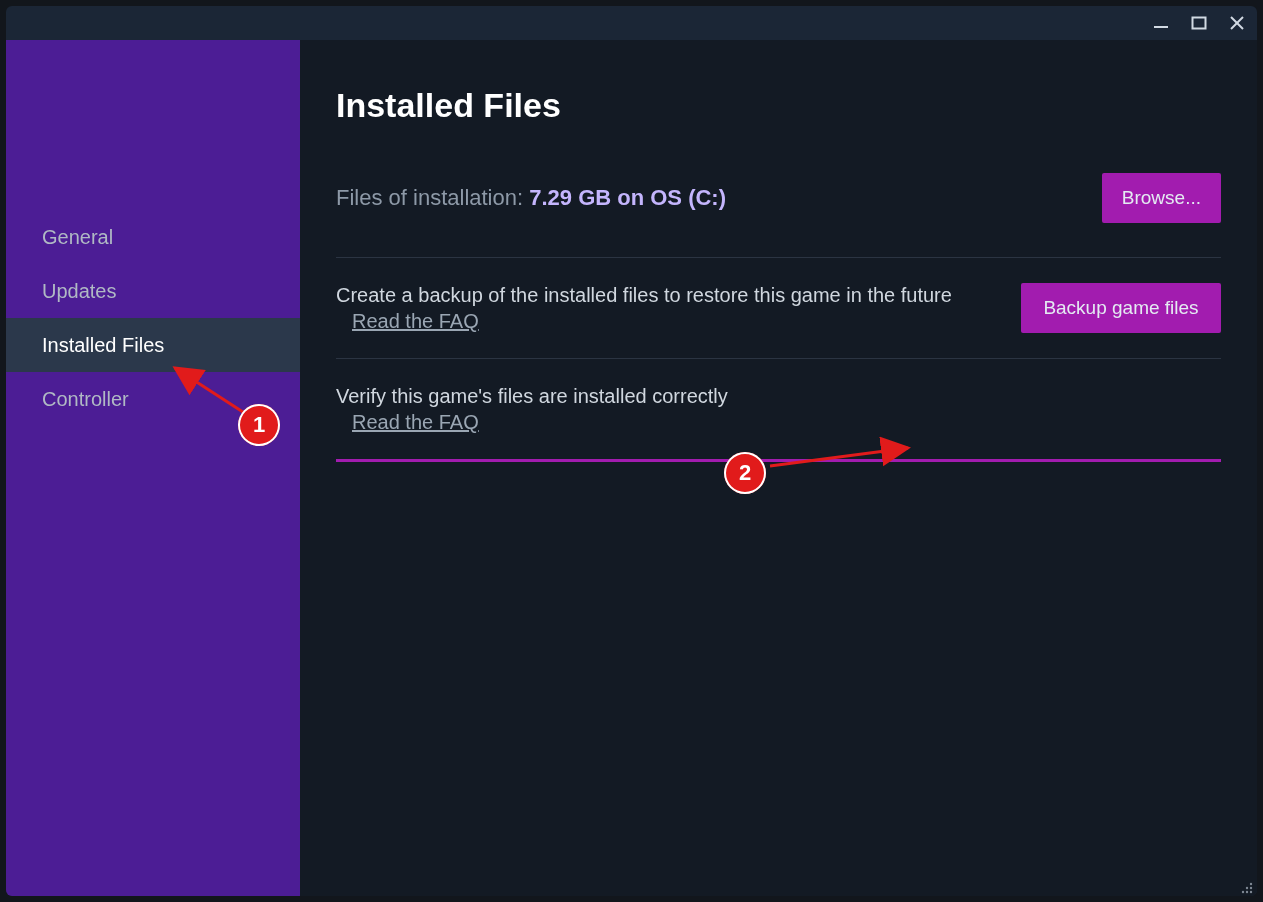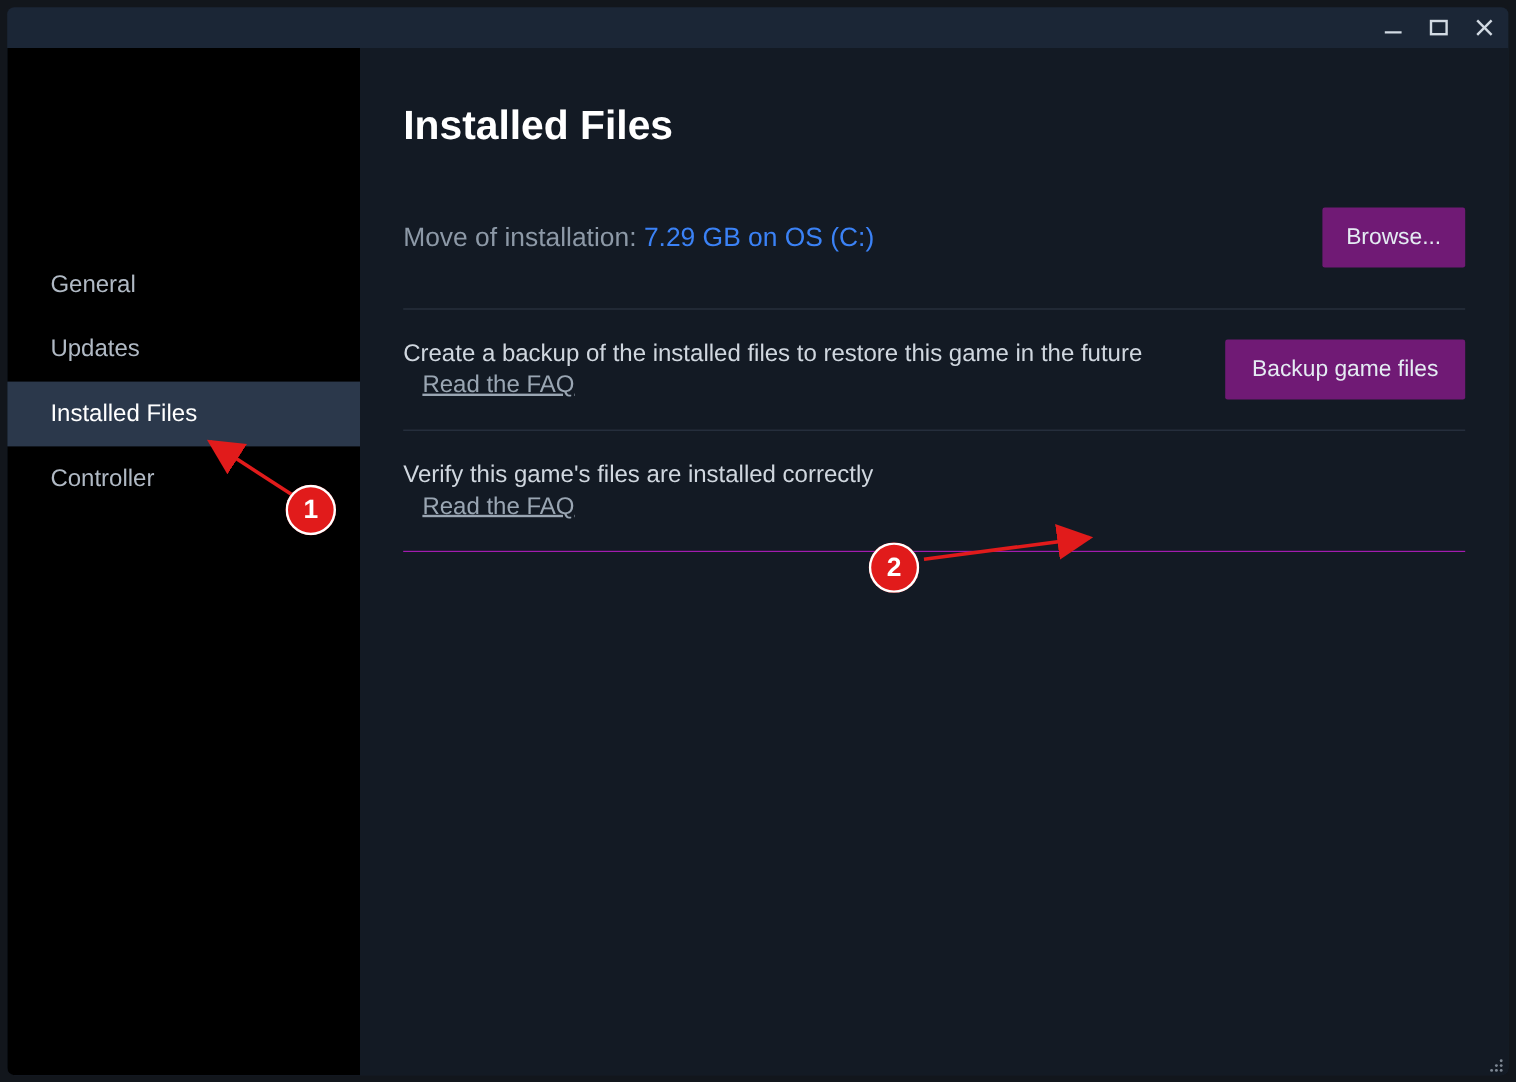--- a/index.html
+++ b/index.html
@@ -34,21 +34,21 @@
       display: flex; align-items: center; justify-content: center;
       cursor: pointer;
     }
     .tb-btn svg { stroke: #d2dae3; stroke-width: 2; fill: none; }
 
     .body { flex: 1; display: flex; min-height: 0; }
 
     
     .sidebar {
       width: 294px;
-      background: #000000;
+      background: #4c1d95;
       padding-top: 170px;
     }
     .sidebar-item {
       height: 54px;
       display: flex;
       align-items: center;
       padding-left: 36px;
       font-size: 20px;
       color: #b0b9c4;
       cursor: pointer;
@@ -70,24 +70,24 @@
       font-size: 34px;
       font-weight: 700;
       color: #ffffff;
       margin-bottom: 48px;
     }
     .size-row {
       display: flex; align-items: center; justify-content: space-between;
       margin-bottom: 34px;
     }
     .size-text { font-size: 22px; color: #8d99a7; }
-    .size-value { color: #3b82f6; font-weight: 400; }
+    .size-value { color: #c4b5fd; font-weight: 700; }
 
     .btn {
-      background: #701a75;
+      background: #a21caf;
       color: #e4ebf2;
       border: none;
       border-radius: 2px;
       font-size: 19px;
       padding: 14px 20px;
       cursor: pointer;
       min-height: 48px;
       display: inline-flex; align-items: center; justify-content: center;
       white-space: nowrap;
     }
@@ -95,21 +95,21 @@
     .section {
       border-top: 1px solid #2b3442;
       display: flex;
       align-items: center;
       justify-content: space-between;
       padding: 24px 0;
     }
     .section-text { font-size: 20px; color: #d0d7df; max-width: 620px; line-height: 1.3; }
     .section-text a { color: #9aa6b3; text-decoration: underline; font-size: 20px; margin-left: 16px; }
     .section .btn { min-width: 200px; text-align: center; }
-    .section-last { border-bottom: 1px solid #a21caf; }
+    .section-last { border-bottom: 3px solid #a21caf; }
 
     
     .grip {
       position: absolute;
       right: 4px;
       bottom: 2px;
       width: 16px; height: 16px;
       color: #7e8894;
     }
 
@@ -164,21 +164,21 @@
       <div class="sidebar-item">
         <span>Controller</span>
       </div>
     </div>
 
     <div class="main">
       <h1 class="page-title">Installed Files</h1>
 
       <div class="size-row">
         <div class="size-text">
-          <span>Move of installation:</span>
+          <span>Files of installation:</span>
           <span class="size-value">7.29 GB on OS (C:)</span>
         </div>
         <button class="btn">Browse...</button>
       </div>
 
       <div class="section">
         <div class="section-text">
           <div>Create a backup of the installed files to restore this game in the future</div>
           <a href="#">Read the FAQ</a>
         </div>

